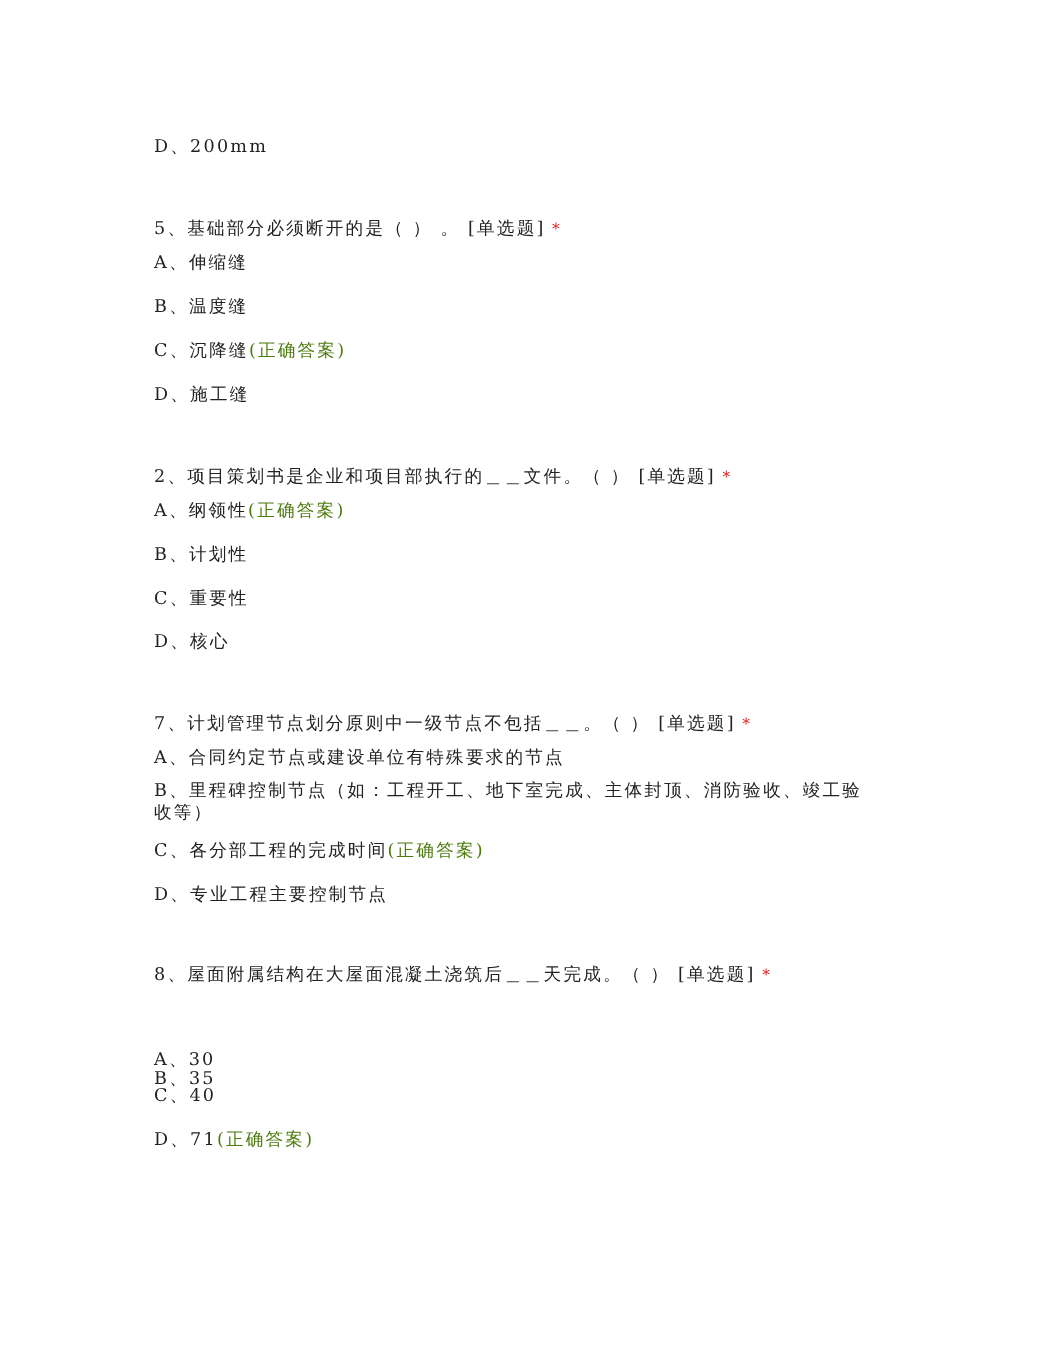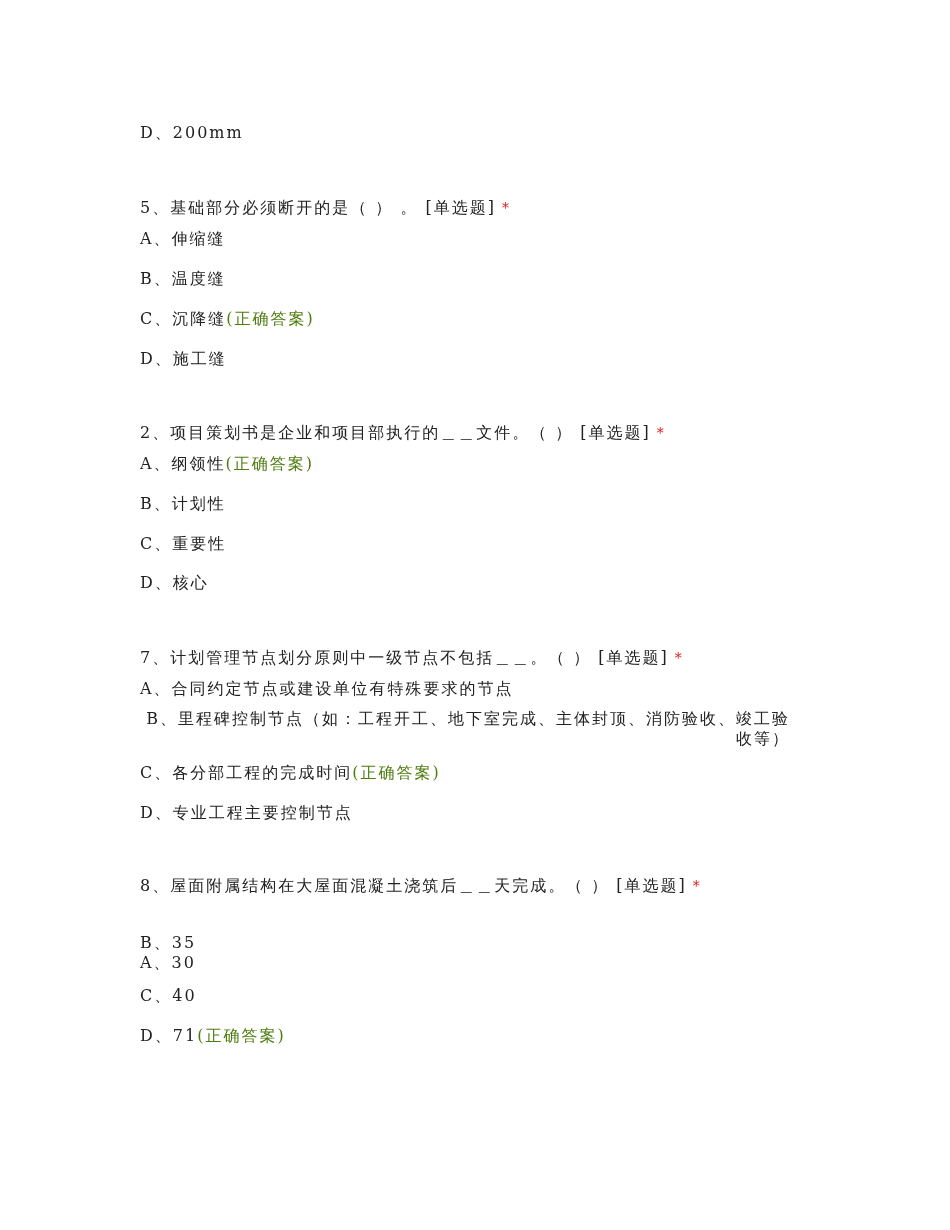--- a/index.html
+++ b/index.html
@@ -25,21 +25,20 @@
     position: absolute;
     left: 0;
     font-size: 16px;
     line-height: 20px;
     white-space: nowrap;
     letter-spacing: 2px;
   }
   .line.wrap {
     white-space: normal;
     width: 650px;
-    text-align: right;
   }
   .answer-tag {
     color: #4d7c0f;
   }
   .required {
     color: #e02020;
     font-size: 14px;
     margin-left: 6px;
   }
 </style>
@@ -99,21 +98,21 @@
   <div class="line" style="top:803px">
     <span>D、专业工程主要控制节点</span>
   </div>
 
   <div class="line" style="top:876px">
     <span>8、屋面附属结构在大屋面混凝土浇筑后＿＿天完成。（  ） [单选题]</span><span class="required">*</span>
   </div>
   <div class="line" style="top:953px">
     <span>A、30</span>
   </div>
-  <div class="line" style="top:933px">
+  <div class="line" style="top:970px">
     <span>B、35</span>
   </div>
   <div class="line" style="top:986px">
     <span>C、40</span>
   </div>
   <div class="line" style="top:1026px">
     <span>D、71</span><span class="answer-tag">(正确答案)</span>
   </div>
 
 </div>

